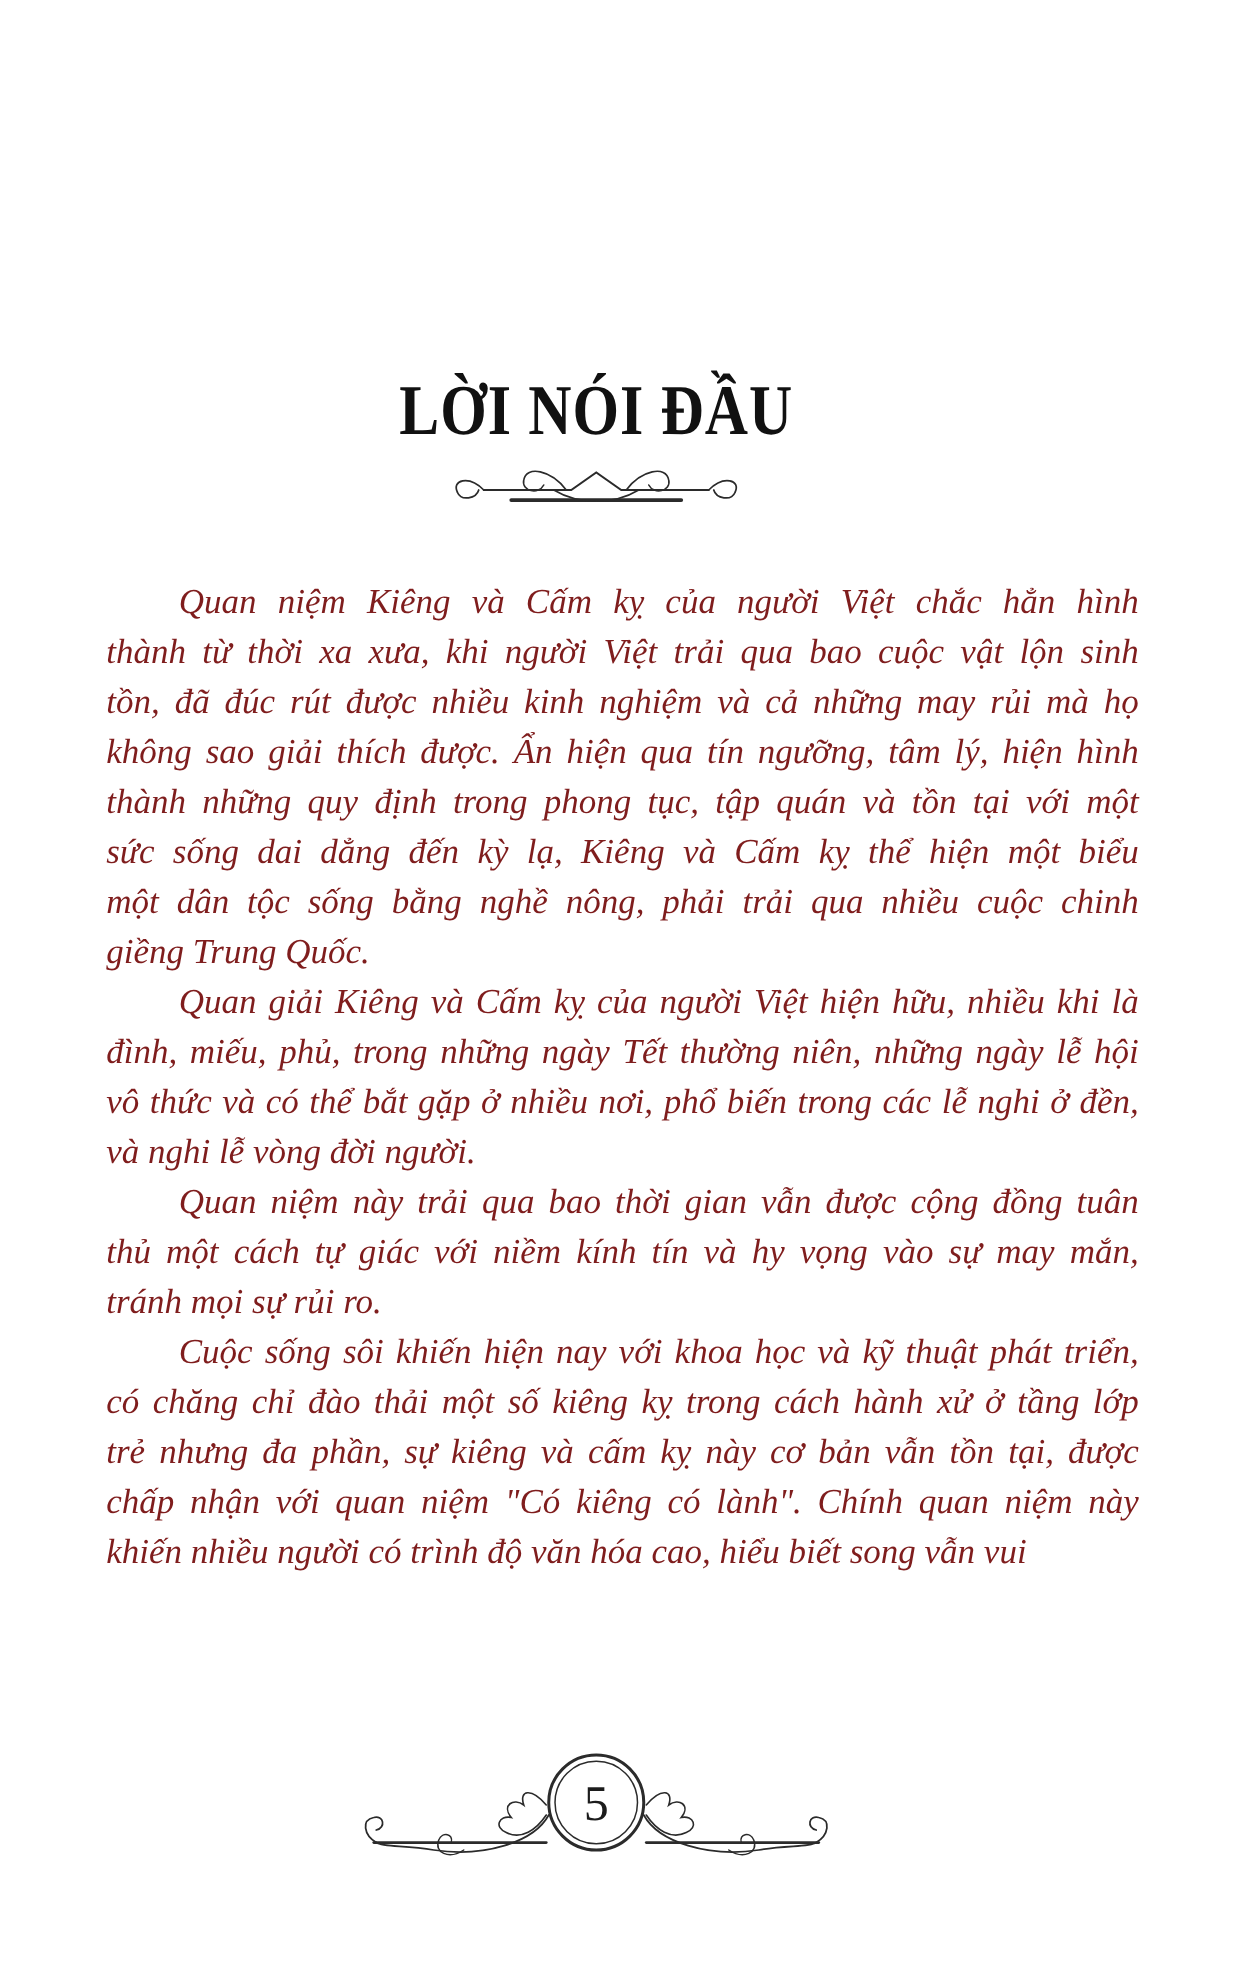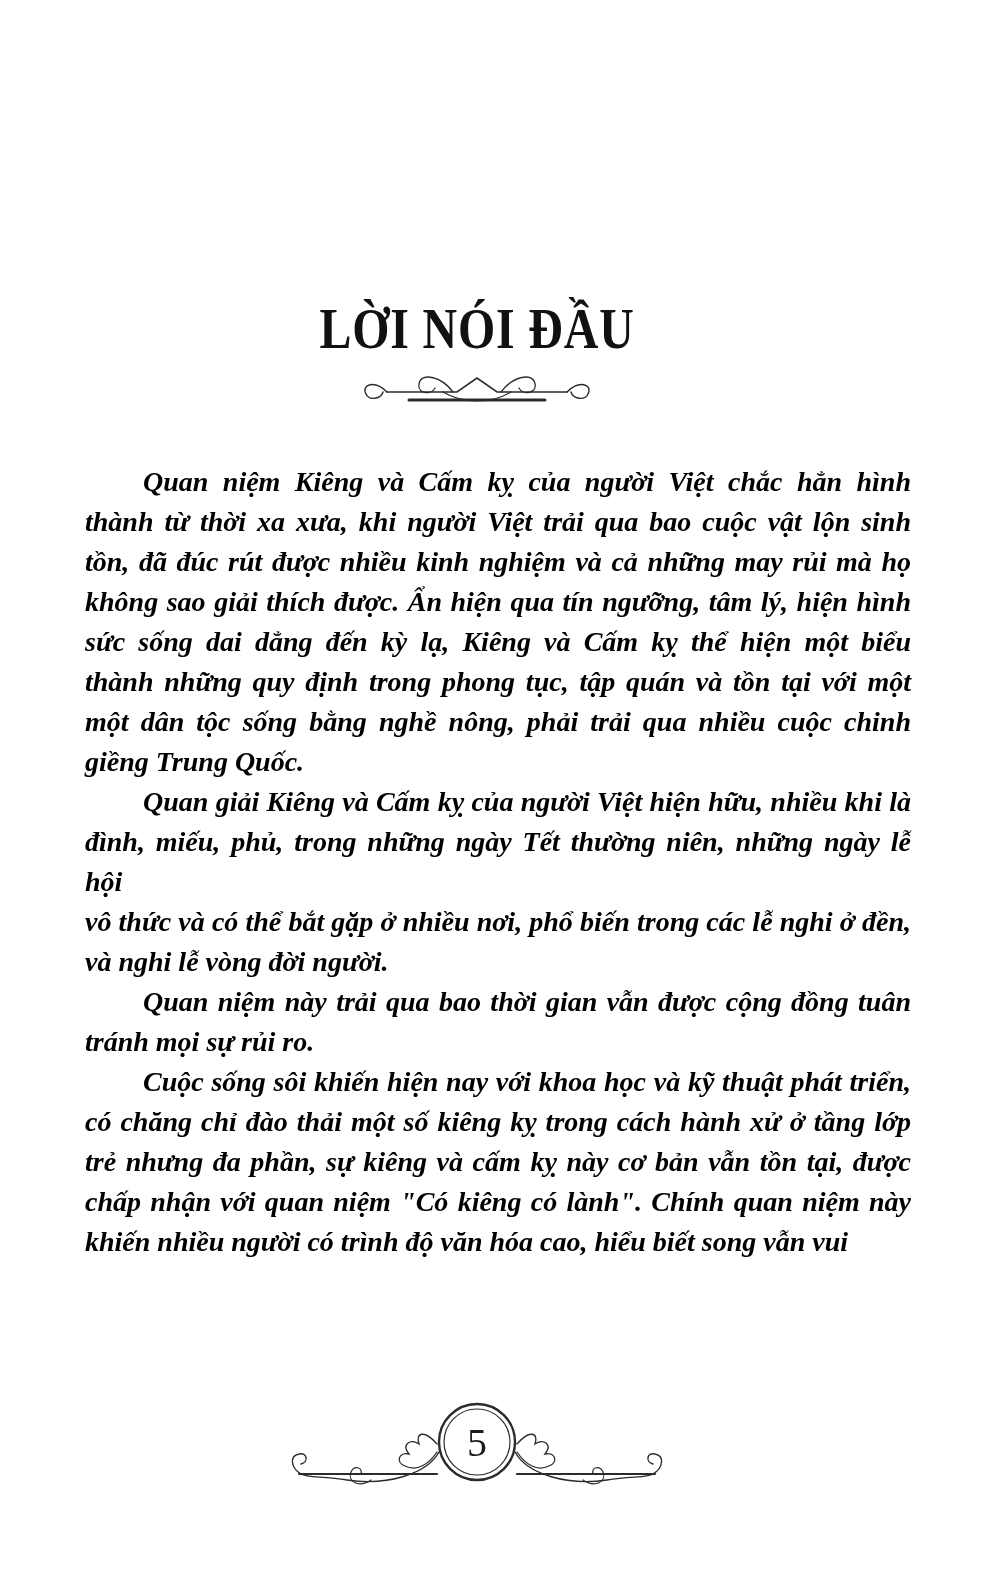--- a/index.html
+++ b/index.html
@@ -45,22 +45,21 @@
     width: 826px;
   }
   .para { margin: 0; padding: 0; }
   .line {
     font-style: italic;
     font-size: 28px;
     line-height: 40px;
     text-align: justify;
     text-align-last: justify;
     white-space: normal;
-    color: #000000;
-    font-weight: bold;
+    color: #7f1d1d;
   }
   .line.first { text-indent: 58px; }
   .line.last  { text-align-last: left; }
   .footer-ornament {
     position: absolute;
     top: 1390px;
     left: 50%;
     transform: translateX(-50%);
   }
   .medallion-number {
@@ -87,33 +86,34 @@
       </g>
     </svg>
   </div>
 
   <div class="body-text">
       <div class="para">
         <div class="line first">Quan niệm Kiêng và Cấm kỵ của người Việt chắc hẳn hình</div>
         <div class="line">thành từ thời xa xưa, khi người Việt trải qua bao cuộc vật lộn sinh</div>
         <div class="line">tồn, đã đúc rút được nhiều kinh nghiệm và cả những may rủi mà họ</div>
         <div class="line">không sao giải thích được. Ẩn hiện qua tín ngưỡng, tâm lý, hiện hình</div>
+        <div class="line">thành những quy định trong phong tục, tập quán và tồn tại với một</div>
         <div class="line">sức sống dai dẳng đến kỳ lạ, Kiêng và Cấm kỵ thể hiện một biểu</div>
-        <div class="line">thành những quy định trong phong tục, tập quán và tồn tại với một</div>
         <div class="line">một dân tộc sống bằng nghề nông, phải trải qua nhiều cuộc chinh</div>
         <div class="line last">giềng Trung Quốc.</div>
       </div>
       <div class="para">
         <div class="line first">Quan giải Kiêng và Cấm kỵ của người Việt hiện hữu, nhiều khi là</div>
         <div class="line">đình, miếu, phủ, trong những ngày Tết thường niên, những ngày lễ hội</div>
         <div class="line">vô thức và có thể bắt gặp ở nhiều nơi, phổ biến trong các lễ nghi ở đền,</div>
         <div class="line last">và nghi lễ vòng đời người.</div>
       </div>
       <div class="para">
         <div class="line first">Quan niệm này trải qua bao thời gian vẫn được cộng đồng tuân</div>
+        <div class="line">thủ một cách tự giác với niềm kính tín và hy vọng vào sự may mắn,</div>
         <div class="line last">tránh mọi sự rủi ro.</div>
       </div>
       <div class="para">
         <div class="line first">Cuộc sống sôi khiến hiện nay với khoa học và kỹ thuật phát triển,</div>
         <div class="line">có chăng chỉ đào thải một số kiêng kỵ trong cách hành xử ở tầng lớp</div>
         <div class="line">trẻ nhưng đa phần, sự kiêng và cấm kỵ này cơ bản vẫn tồn tại, được</div>
         <div class="line">chấp nhận với quan niệm "Có kiêng có lành". Chính quan niệm này</div>
         <div class="line last">khiến nhiều người có trình độ văn hóa cao, hiểu biết song vẫn vui</div>
       </div>
     </div>

